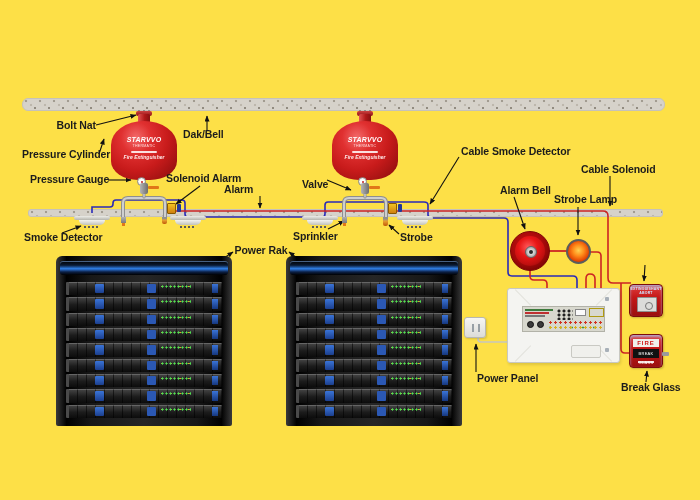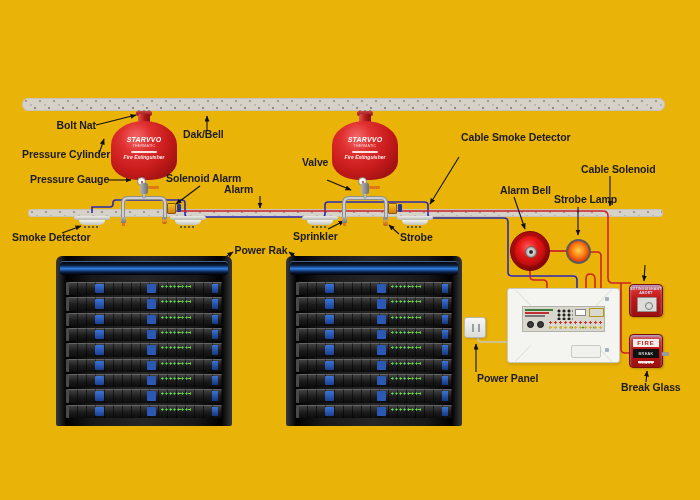--- a/index.html
+++ b/index.html
@@ -1,17 +1,17 @@
 <!DOCTYPE html>
 <html><head>
 <meta charset="utf-8">
 <title>Fire Suppression System Diagram</title>
 <style>
   html,body{margin:0;padding:0;background:#fff;}
-  .canvas{position:relative;width:700px;height:500px;background:#eab308;overflow:hidden;
+  .canvas{position:relative;width:700px;height:500px;background:#fde047;overflow:hidden;
           font-family:"Liberation Sans",sans-serif;}
   .canvas *{box-sizing:border-box;}
 
   
   .slab{position:absolute;background-color:#d6d2ca;border:1px solid #c6c2ba;border-radius:6px;
         background-image:
           radial-gradient(circle at 3px 2px,#a29c91 1px,transparent 1.6px),
           radial-gradient(circle at 8px 6px,#bdb7ac 1px,transparent 1.6px),
           radial-gradient(circle at 12px 9px,#918b80 .8px,transparent 1.4px);
         background-size:14px 11px;}
@@ -378,24 +378,24 @@
     <div class="bg-sub"></div>
     <div class="bg-handle"></div>
   </div>
 
   <div class="lbl" style="left:40px;top:119px;width:56px;text-align:right;">Bolt Nat</div>
   <div class="lbl" style="left:183px;top:128px;">Dak/Bell</div>
   <div class="lbl" style="left:22px;top:148px;">Pressure Cylinder</div>
   <div class="lbl" style="left:30px;top:173px;width:77px;text-align:right;">Pressure Gauge</div>
   <div class="lbl" style="left:166px;top:172px;">Solenoid Alarm</div>
   <div class="lbl" style="left:224px;top:183px;">Alarm</div>
-  <div class="lbl" style="left:302px;top:156px;">Valve</div>
+  <div class="lbl" style="left:302px;top:178px;">Valve</div>
   <div class="lbl" style="left:293px;top:230px;">Sprinkler</div>
   <div class="lbl" style="left:400px;top:231px;">Strobe</div>
-  <div class="lbl" style="left:12px;top:231px;">Smoke Detector</div>
+  <div class="lbl" style="left:24px;top:231px;">Smoke Detector</div>
   <div class="lbl c" style="left:234px;top:245px;width:54px;">Power Rak</div>
-  <div class="lbl" style="left:461px;top:131px;">Cable Smoke Detector</div>
+  <div class="lbl" style="left:461px;top:145px;">Cable Smoke Detector</div>
   <div class="lbl" style="left:581px;top:163px;">Cable Solenoid</div>
   <div class="lbl" style="left:500px;top:184px;">Alarm Bell</div>
   <div class="lbl" style="left:554px;top:193px;">Strobe Lamp</div>
   <div class="lbl" style="left:477px;top:372px;">Power Panel</div>
   <div class="lbl" style="left:621px;top:381px;">Break Glass</div>
 </div>
 
 </body></html>

